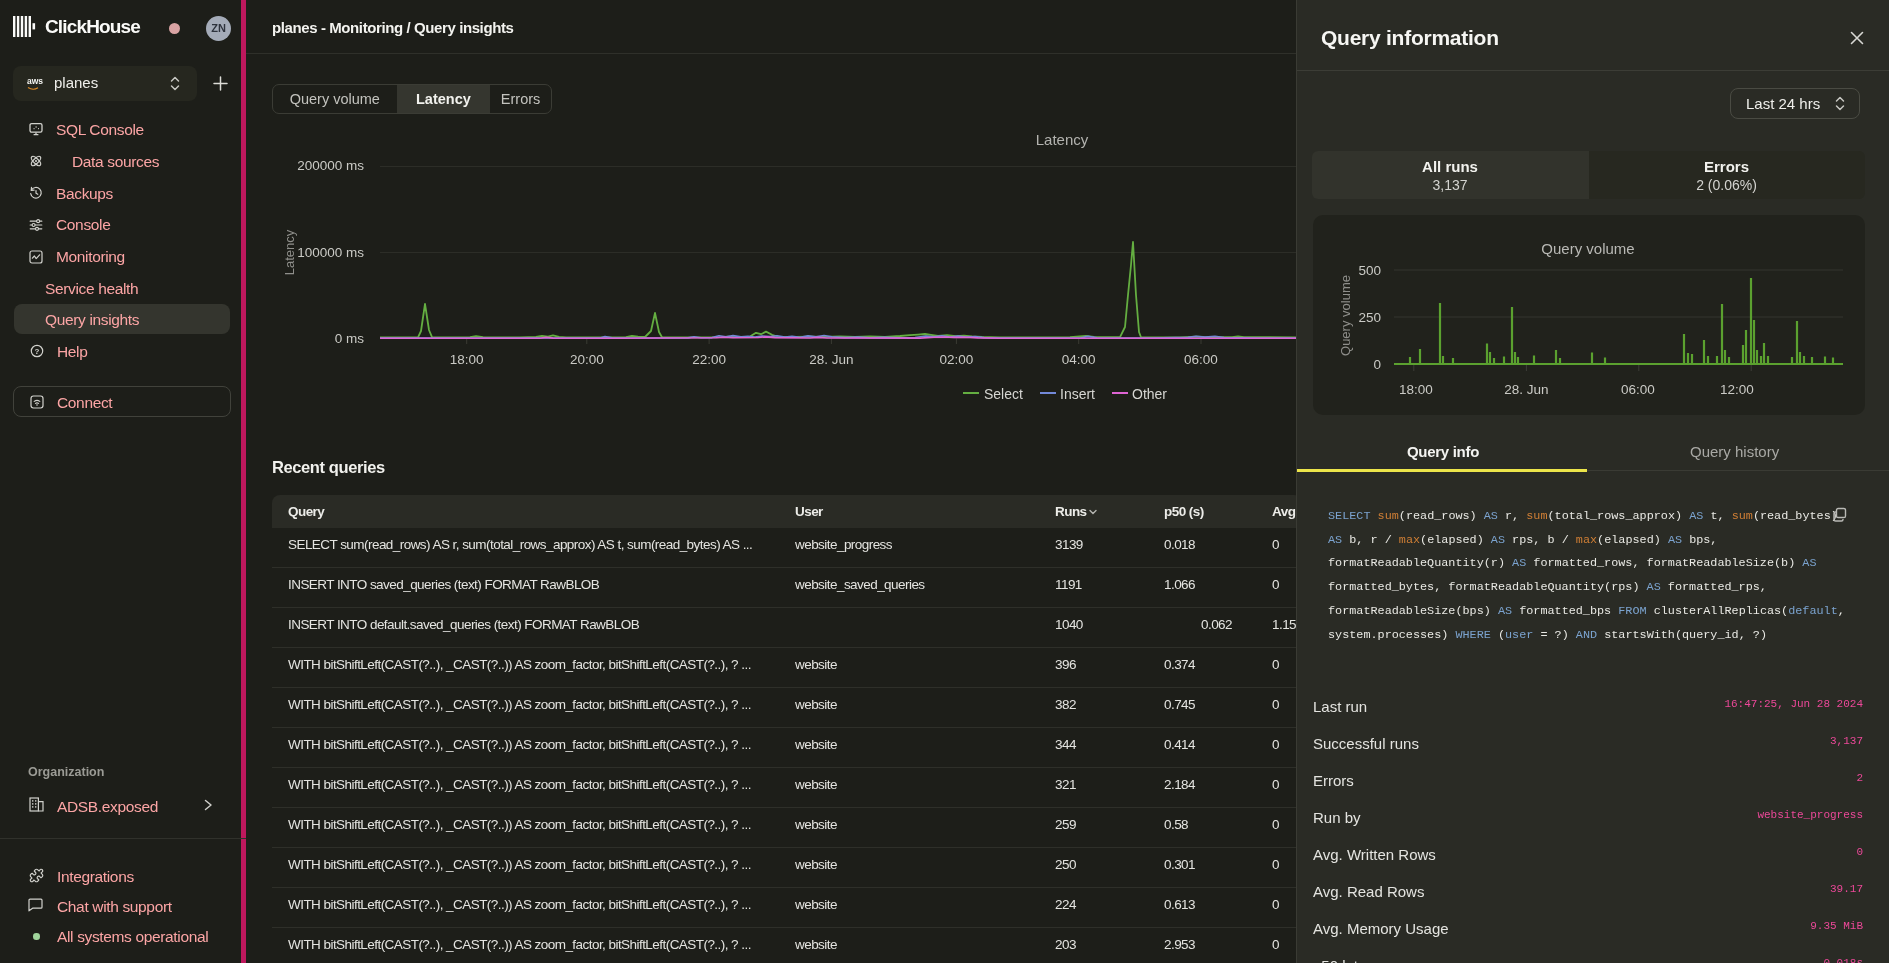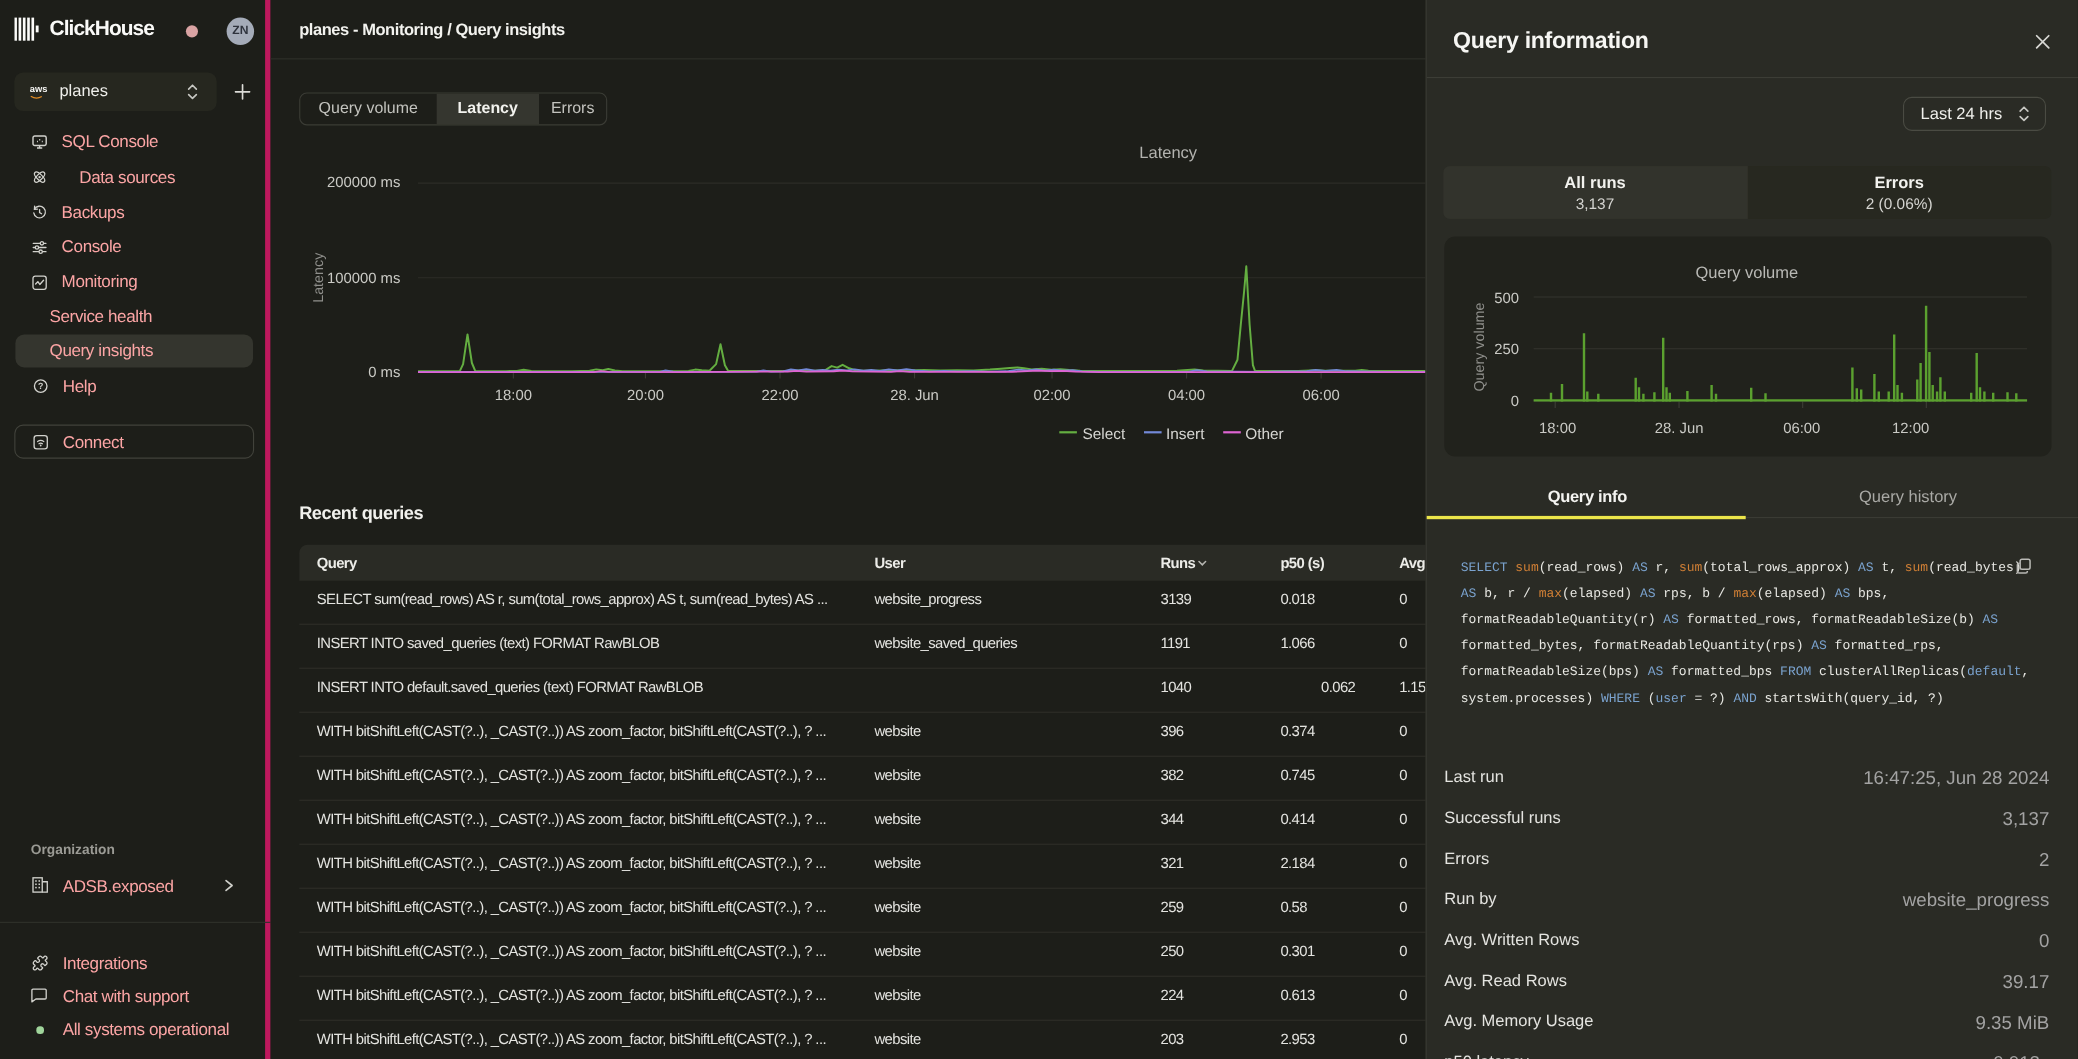--- a/index.html
+++ b/index.html
@@ -15,21 +15,21 @@
 #topbar{position:absolute;left:0;top:0;width:1050px;height:54px;border-bottom:1px solid #2f302a;}
 .seg{position:absolute;top:84px;height:30px;border:1px solid #3b3c35;border-radius:7px;left:26px;width:280px;display:flex;overflow:hidden;}
 .seg div{display:flex;align-items:center;justify-content:center;font-size:14.5px;color:#c3c3be;}
 .seg .on{background:#35362f;color:#f2f2ee;}
 
 .th{font-size:13.5px;letter-spacing:-0.55px;font-weight:bold;color:#ecece8;position:absolute;white-space:nowrap;}
 .td{font-size:13.5px;letter-spacing:-0.55px;color:#e4e4e0;position:absolute;white-space:nowrap;}
 
 #drawer{position:absolute;left:1296px;top:0;width:593px;height:963px;background:#2a2b25;border-left:1px solid #3a3b34;}
 .statlab{position:absolute;left:16px;font-size:15px;color:#e4e4e0;}
-.statval{position:absolute;right:26px;font-size:17px;color:#a3a3a3;text-align:right;}
+.statval{position:absolute;right:26px;font-size:11px;color:#ec4899;text-align:right;font-family:Liberation Mono, monospace;}
 .kw{color:#7ba3cf;}
 .fn{color:#d07f35;}
 #sql{position:absolute;left:31px;top:505px;width:530px;font-family:"Liberation Mono",monospace;font-size:11.8px;line-height:23.7px;color:#e9e9e4;letter-spacing:0;}
 </style></head>
 <body>
 
 <div id="sidebar">
 
   <svg class="abs" style="left:13px;top:15px" width="23" height="23" viewBox="0 0 23 23">
     <g fill="#fbfbf9">

